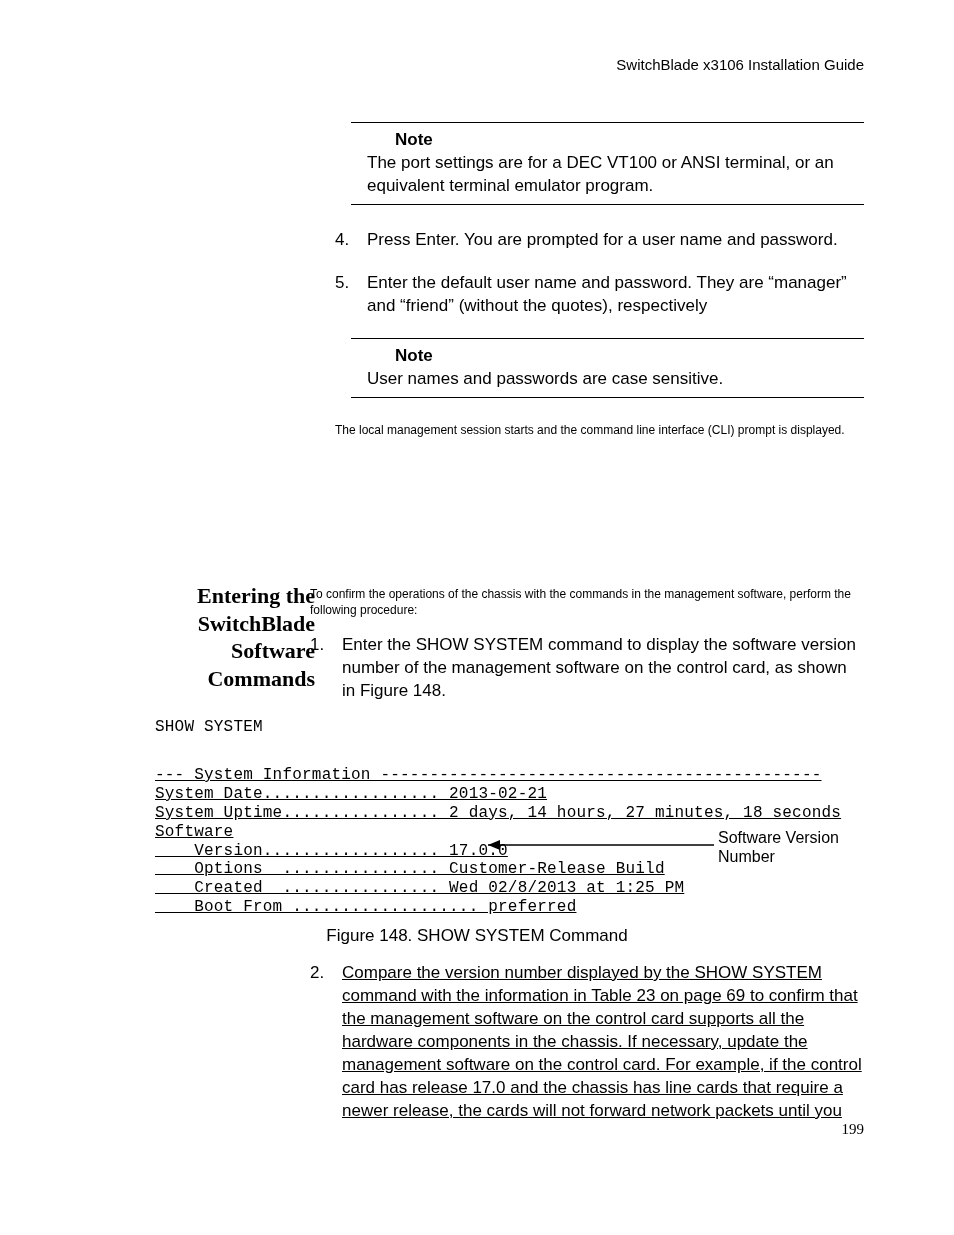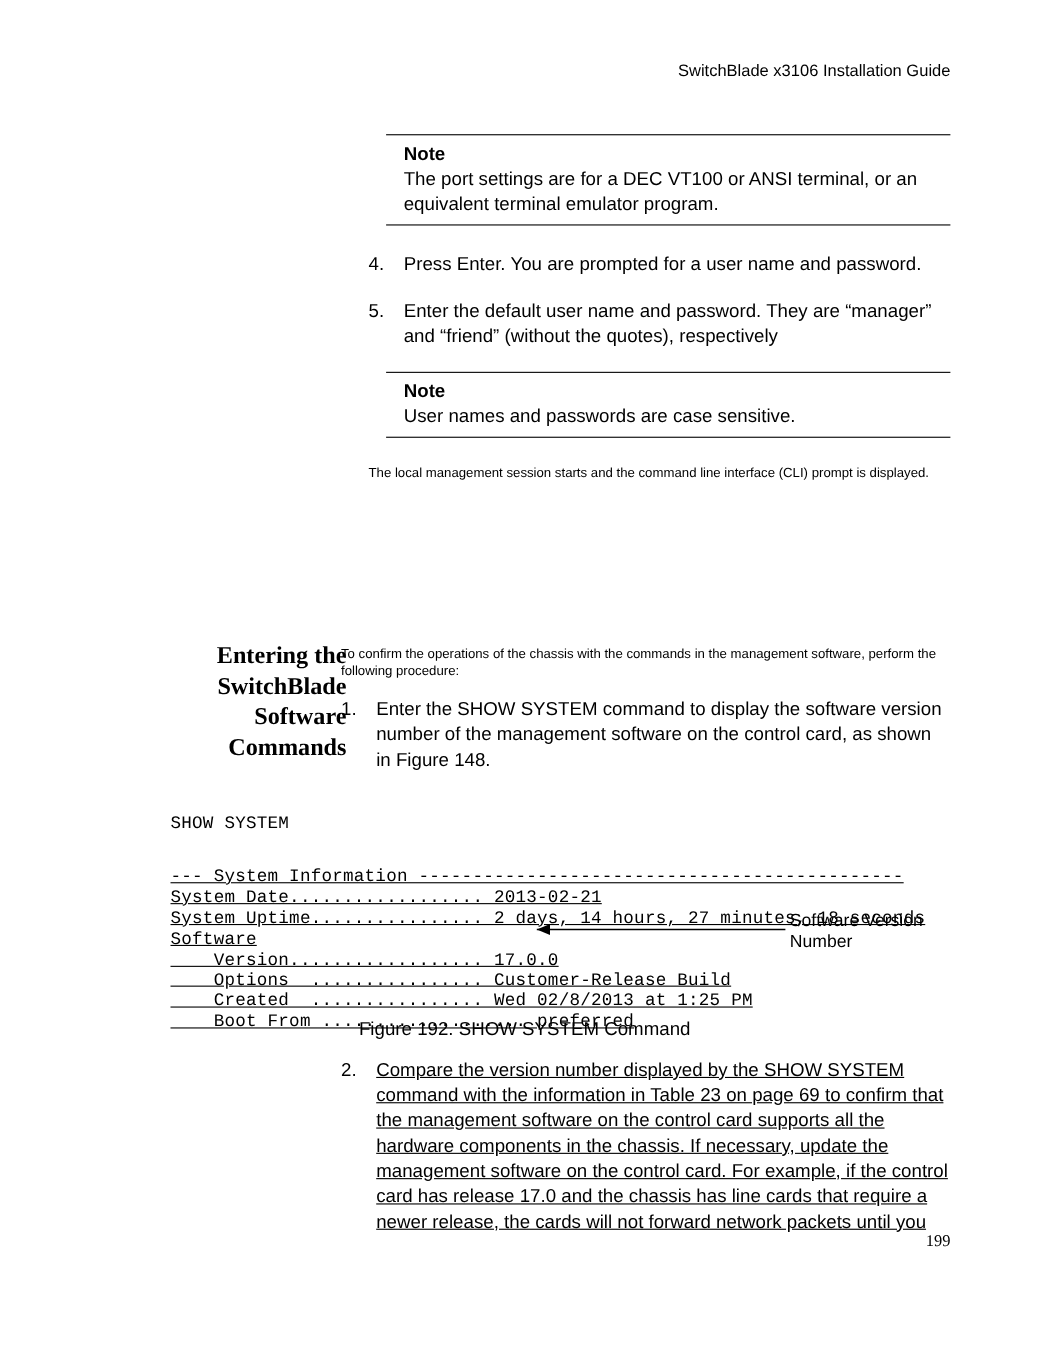--- a/index.html
+++ b/index.html
@@ -70,20 +70,21 @@
   .note-block {
     border-top: 1px solid #000;
     border-bottom: 1px solid #000;
     padding: 6px 0 6px 16px;
     margin: 10px 0 24px 16px;
     font-size: 17px;
     line-height: 1.35;
   }
   .note-block .note-title {
     font-weight: bold;
+    margin-left: 28px;
   }
   ol.steps {
     list-style: none;
     padding: 0;
     margin: 0;
     counter-reset: step 3;
   }
   ol.steps > li {
     counter-increment: step;
     position: relative;
@@ -142,21 +143,20 @@
   }
   .code-block {
     position: absolute;
     left: 155px;
     right: 90px;
     font-family: "Courier New", Courier, monospace;
     font-size: 16px;
     line-height: 1.18;
     white-space: pre;
     letter-spacing: 0.2px;
-    margin-top: 22px;
   }
   .annotation {
     position: absolute;
     font-size: 16px;
     line-height: 1.2;
   }
   .arrow-svg {
     position: absolute;
   }
   .figure-caption {
@@ -218,21 +218,21 @@
     Options  ................ Customer-Release Build
     Created  ................ Wed 02/8/2013 at 1:25 PM
     Boot From ................... preferred</div>
 
 <svg class="arrow-svg" style="left:472px; top:838px;" width="252" height="14">
   <line x1="16" y1="7" x2="242" y2="7" stroke="#000" stroke-width="1.4"></line>
   <polygon points="16,7 28,2 28,12" fill="#000"></polygon>
 </svg>
 <div class="annotation" style="left:718px; top:828px; width:160px;">Software Version Number</div>
 
-<div class="figure-caption" style="top:926px;">Figure 192. SHOW SYSTEM Command</div>
+<div class="figure-caption" style="top:926px;">Figure 148. SHOW SYSTEM Command</div>
 
 <div class="after-figure" style="top:962px;">
   <ol class="steps2" style="counter-reset: step2 1; text-decoration: underline;">
     <li><span>Compare the version number displayed by the SHOW SYSTEM command with the information in Table 23 on page 69 to confirm that the management software on the control card supports all the hardware components in the chassis. If necessary, update the management software on the control card. For example, if the control card has release 17.0 and the chassis has line cards that require a newer release, the cards will not forward network packets until you</span></li>
   </ol>
 </div>
 
 <div class="page-number">199</div>
 
 </div>

